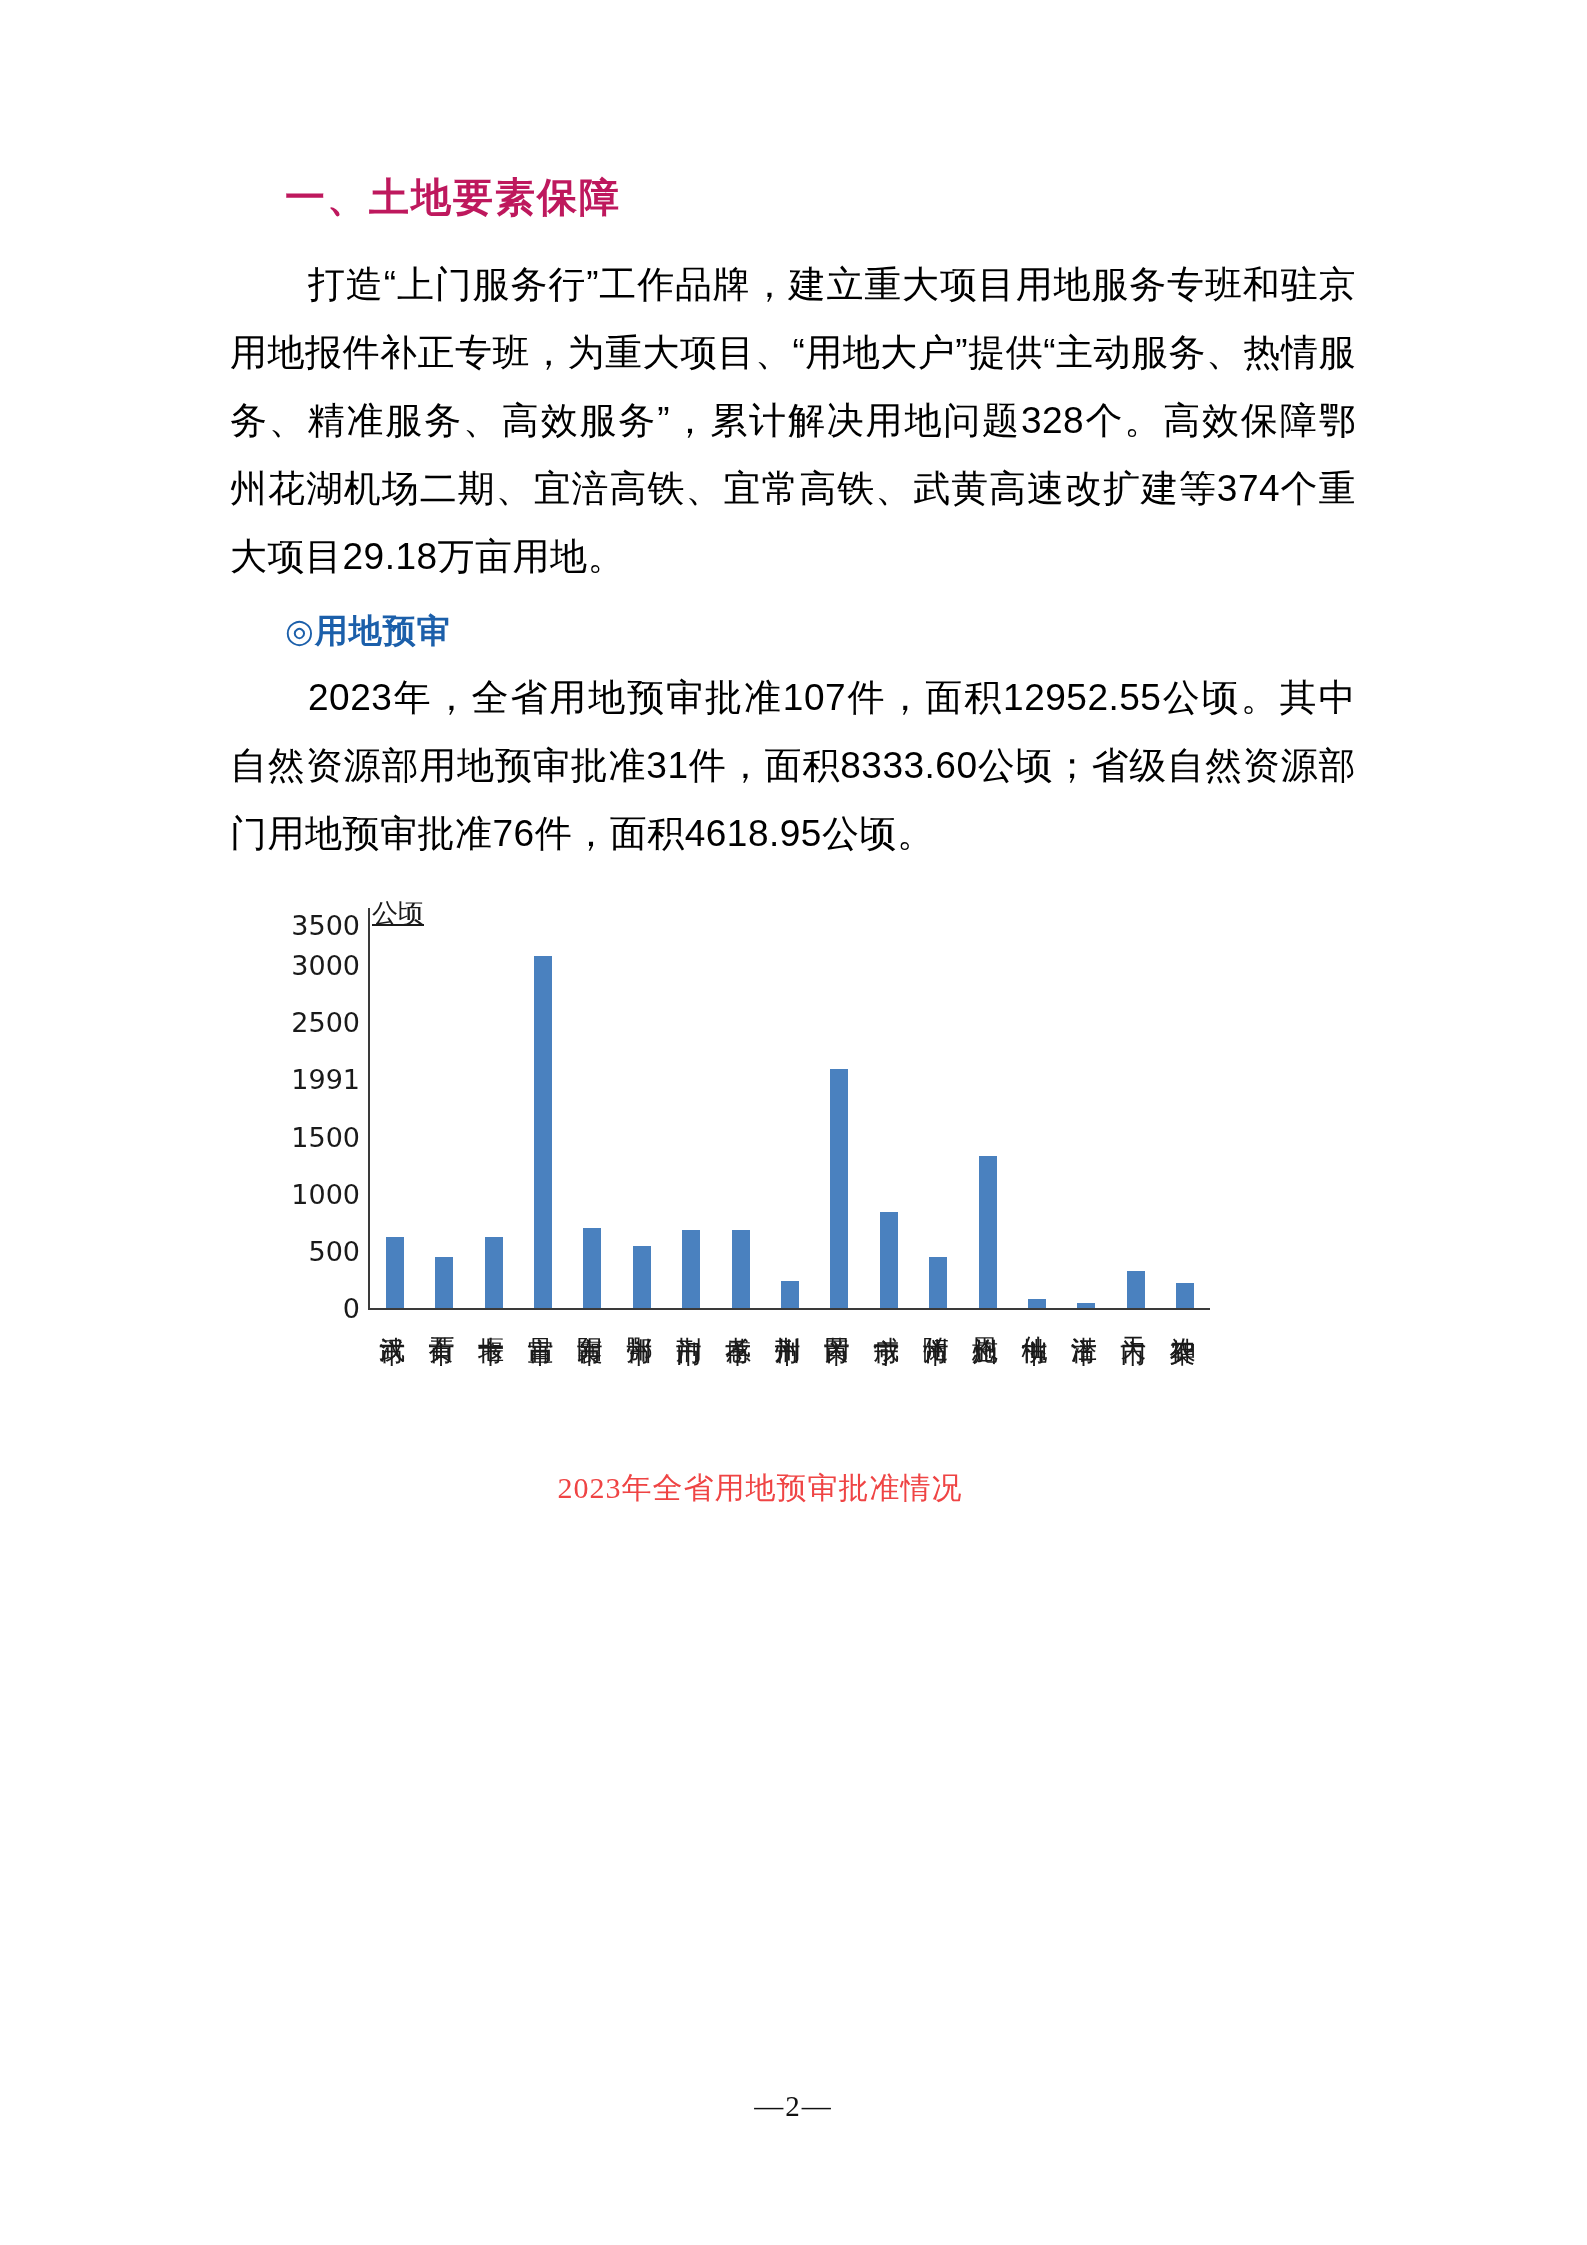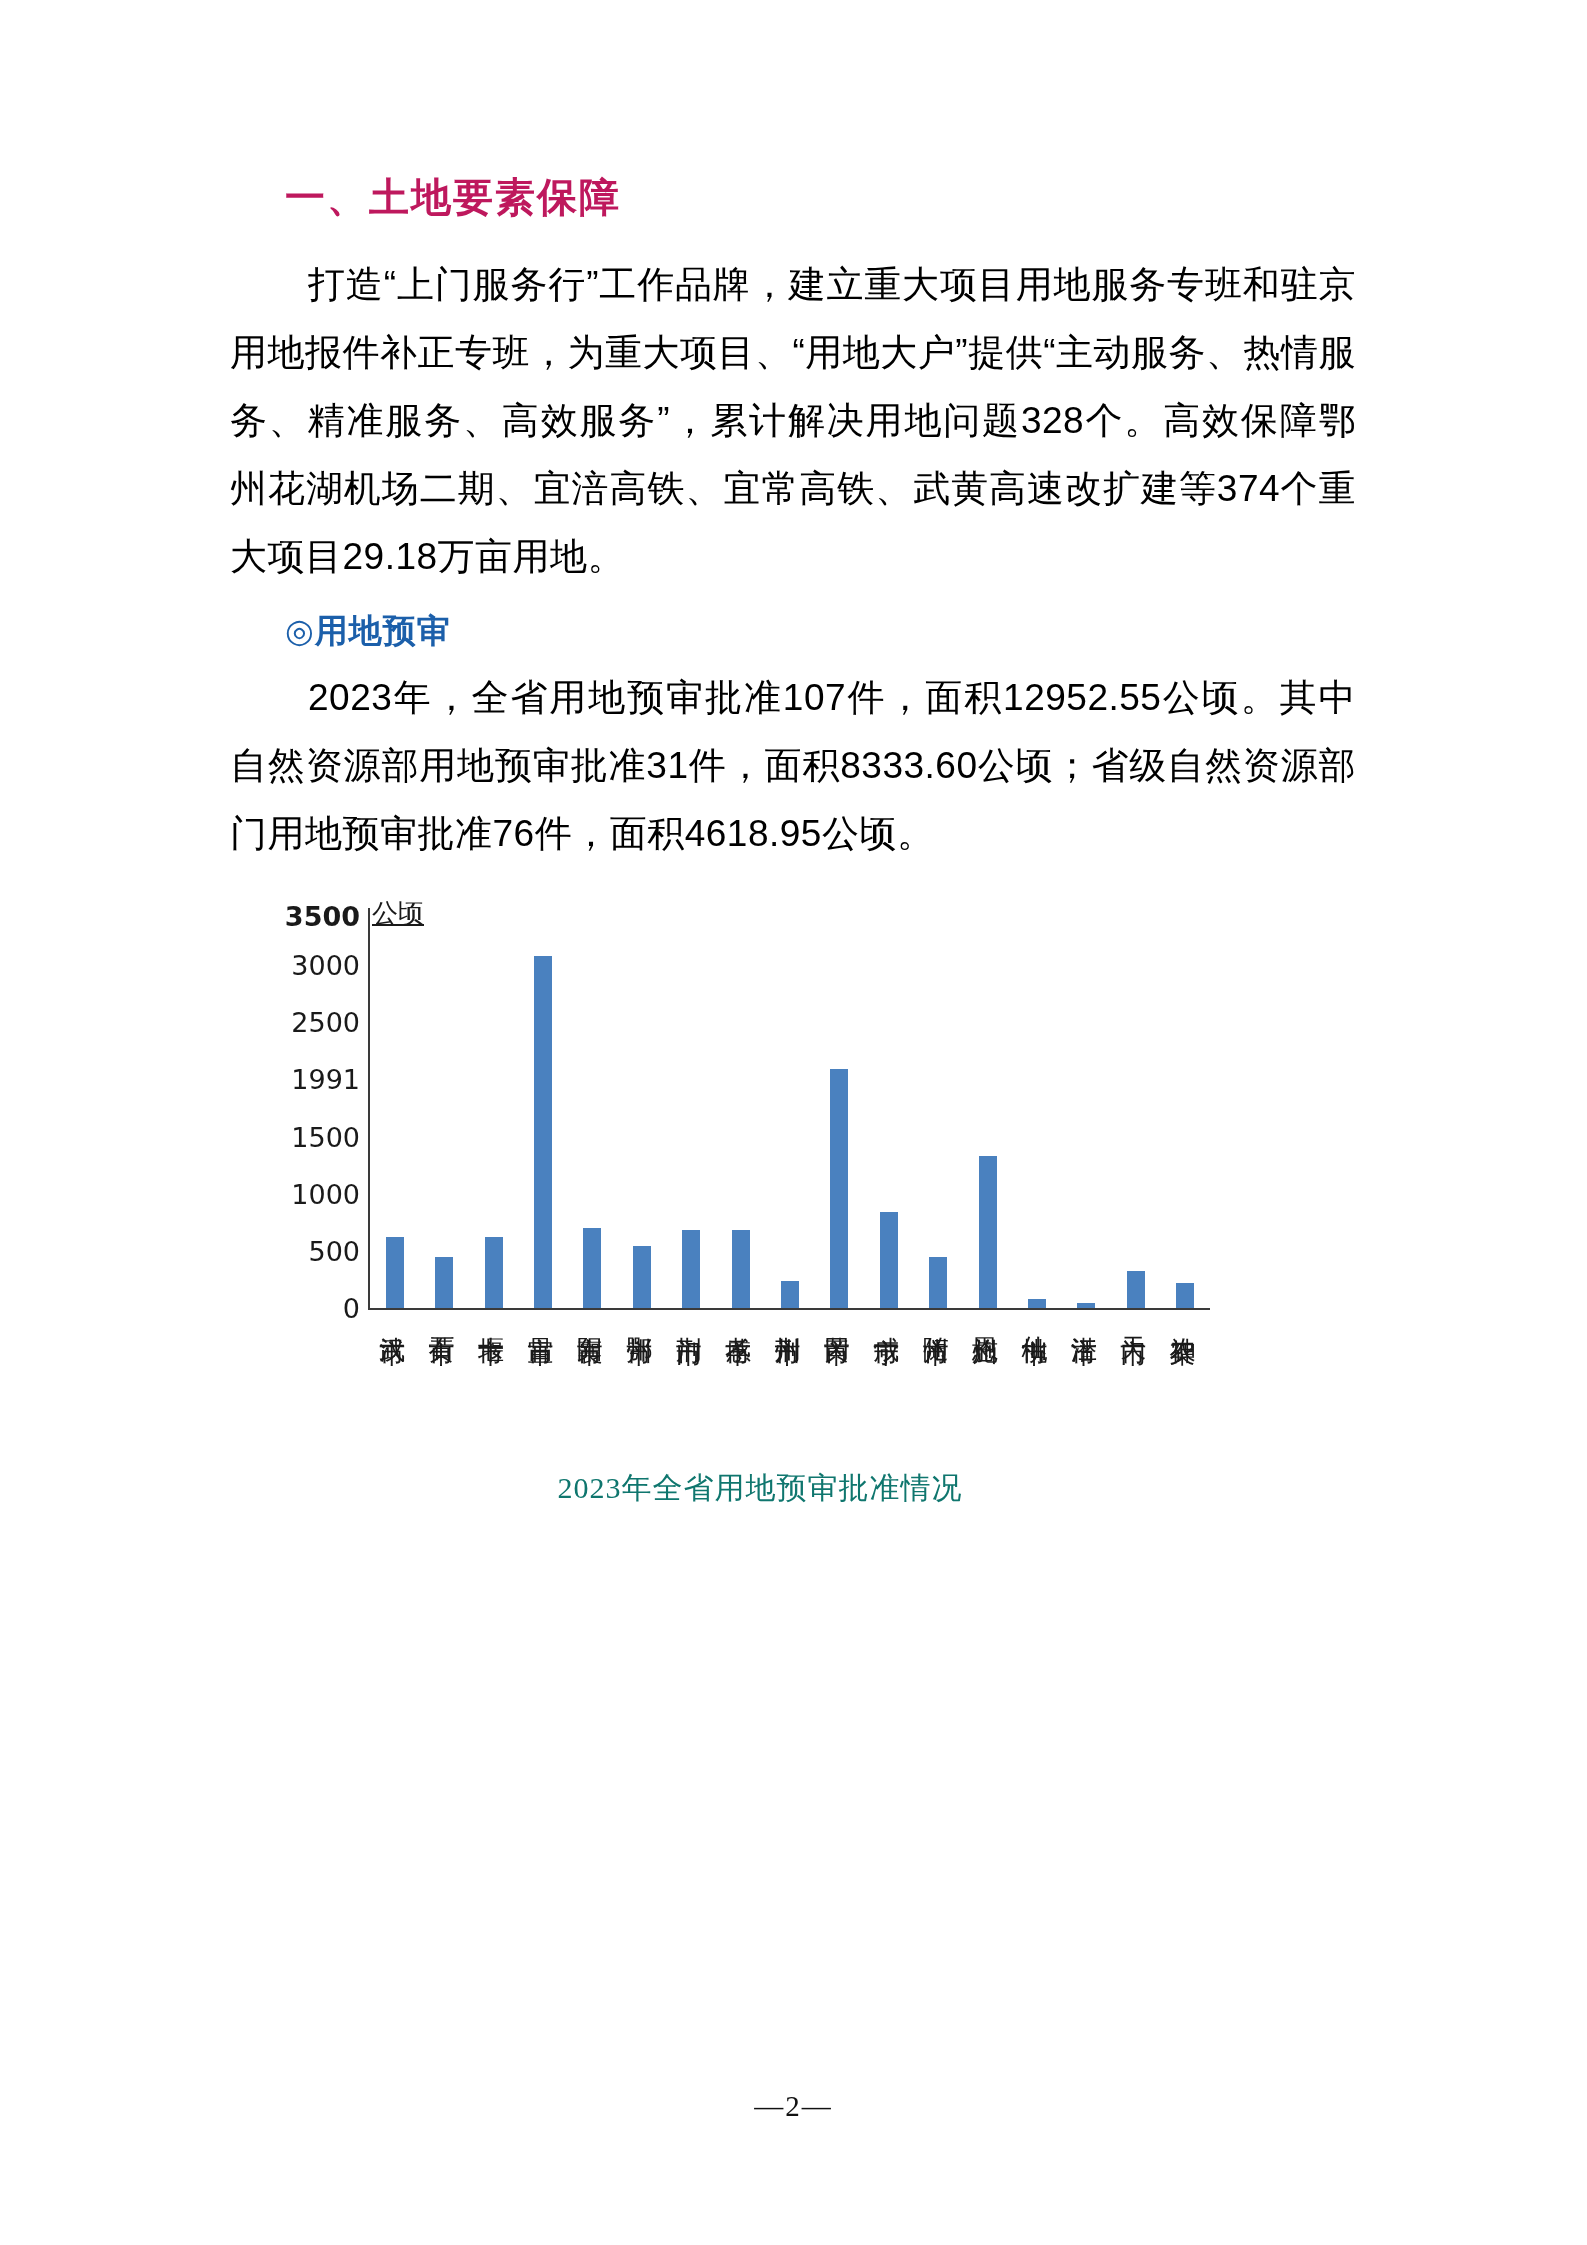--- a/index.html
+++ b/index.html
@@ -146,21 +146,21 @@
     white-space: nowrap;
   }
   .chart-caption {
     position: absolute;
     left: 0;
     top: 560px;
     width: 1000px;
     text-align: center;
     font-family: "Liberation Serif", serif;
     font-size: 30px;
-    color: #0f766e;
+    color: #ef4444;
     letter-spacing: 1px;
   }
   .page-number {
     position: absolute;
     left: 0;
     top: 2090px;
     width: 1587px;
     text-align: center;
     font-family: "Liberation Serif", serif;
     font-size: 29px;
@@ -187,21 +187,21 @@
       <div class="chart-area">
         <div class="axis-unit">公顷</div>
         <div class="y-axis-labels">
             <div class="y-label" style="top: 400px;">0</div>
             <div class="y-label" style="top: 342.857px;">500</div>
             <div class="y-label" style="top: 285.714px;">1000</div>
             <div class="y-label" style="top: 228.571px;">1500</div>
             <div class="y-label" style="top: 171.429px;">1991</div>
             <div class="y-label" style="top: 114.286px;">2500</div>
             <div class="y-label" style="top: 57.1429px;">3000</div>
-            <div class="y-label" style="top: 8px; font-weight: bold;">3500</div>
+            <div class="y-label" style="top: 17px;">3500</div>
           </div>
         <div class="plot">
           <div class="bars">
               <div class="bar-slot">
                 <div class="bar" style="height: 70.8571px;"></div>
               </div>
               <div class="bar-slot">
                 <div class="bar" style="height: 51.4286px;"></div>
               </div>
               <div class="bar-slot">

